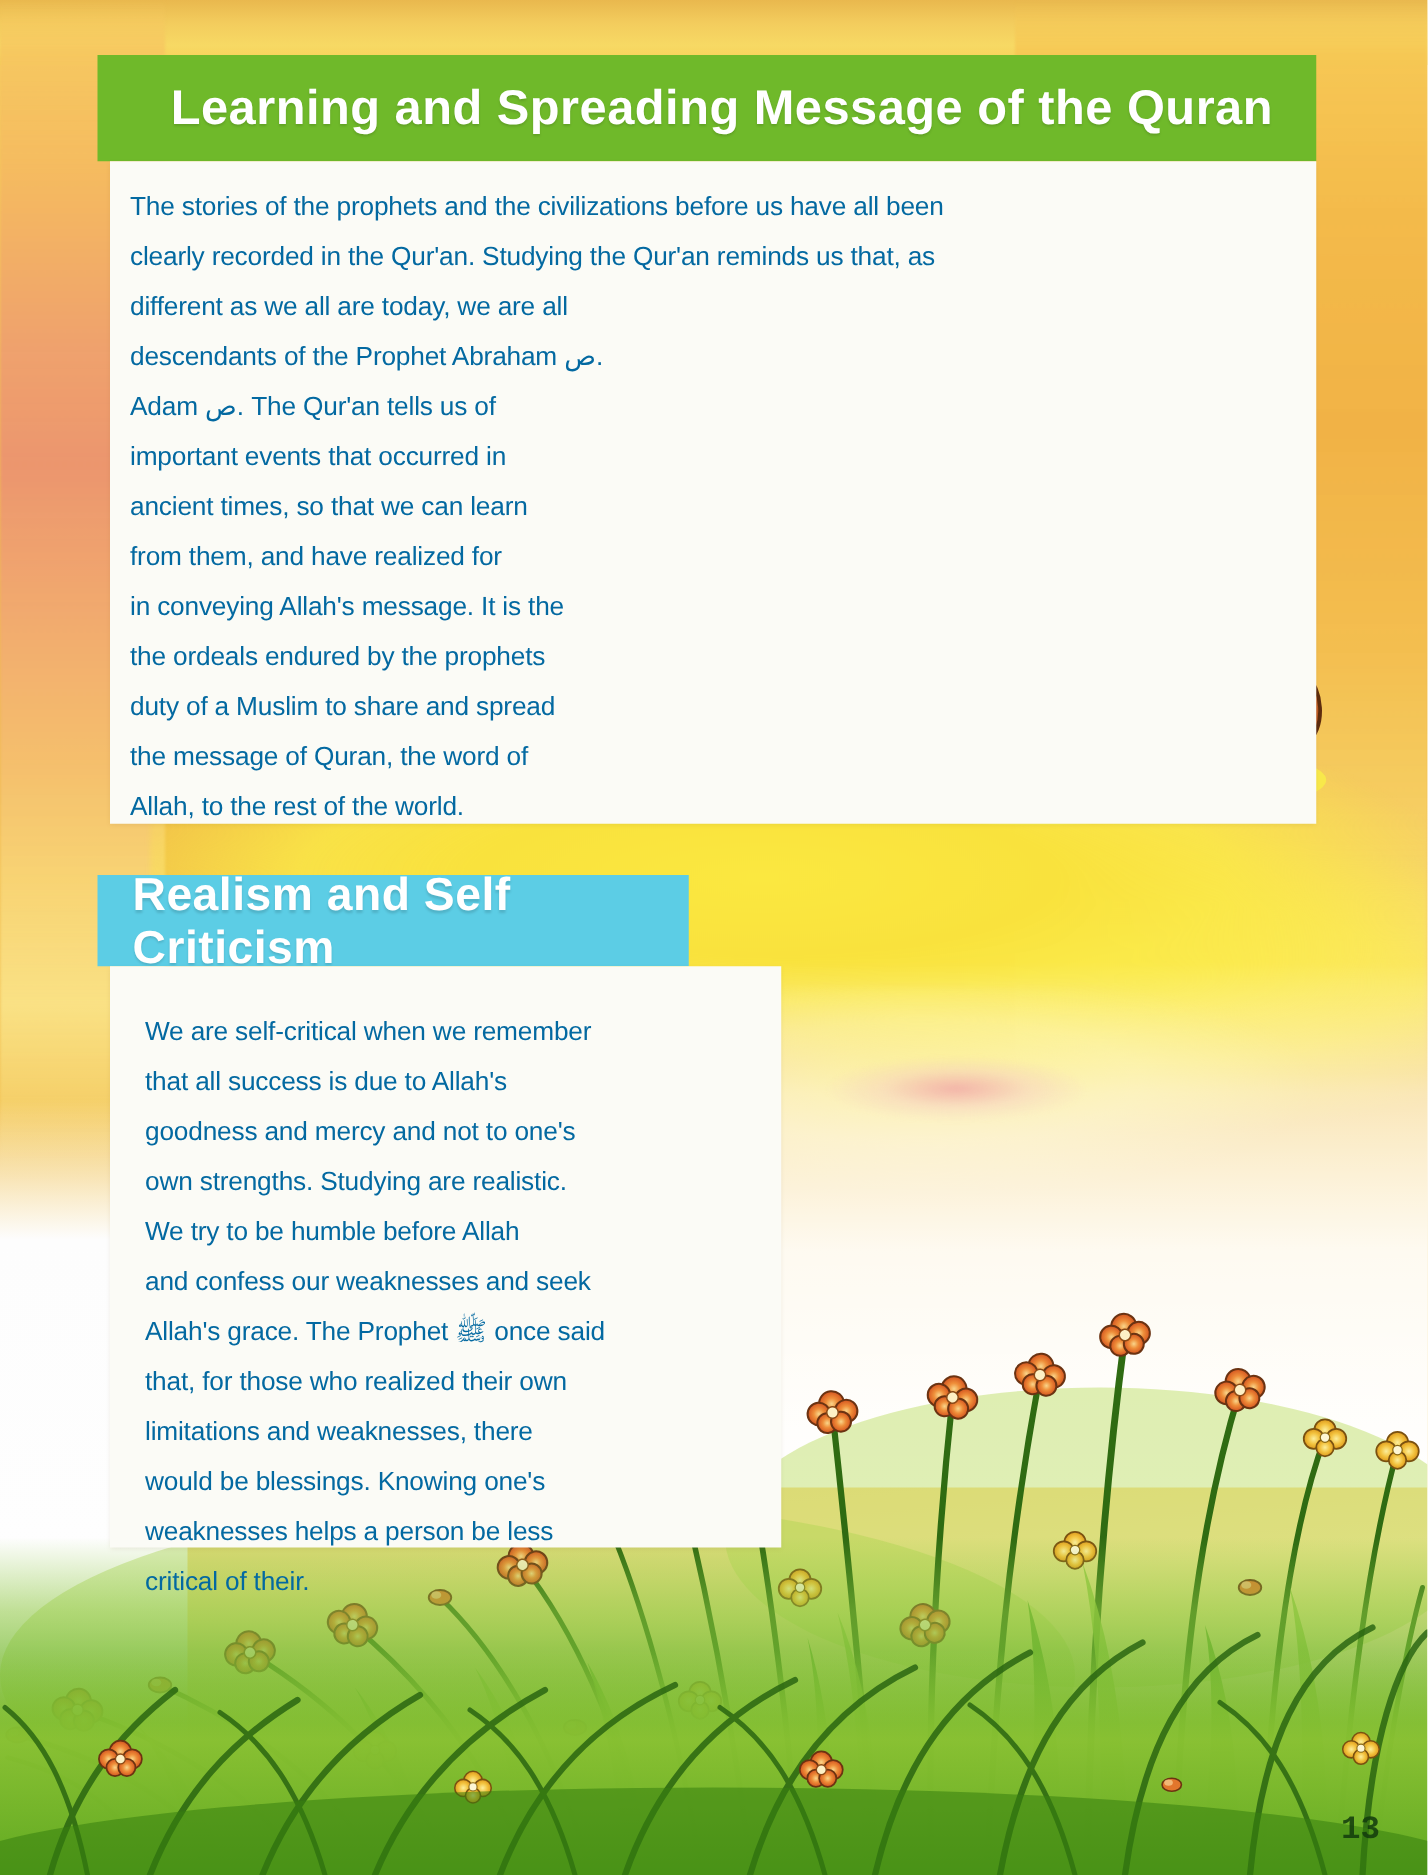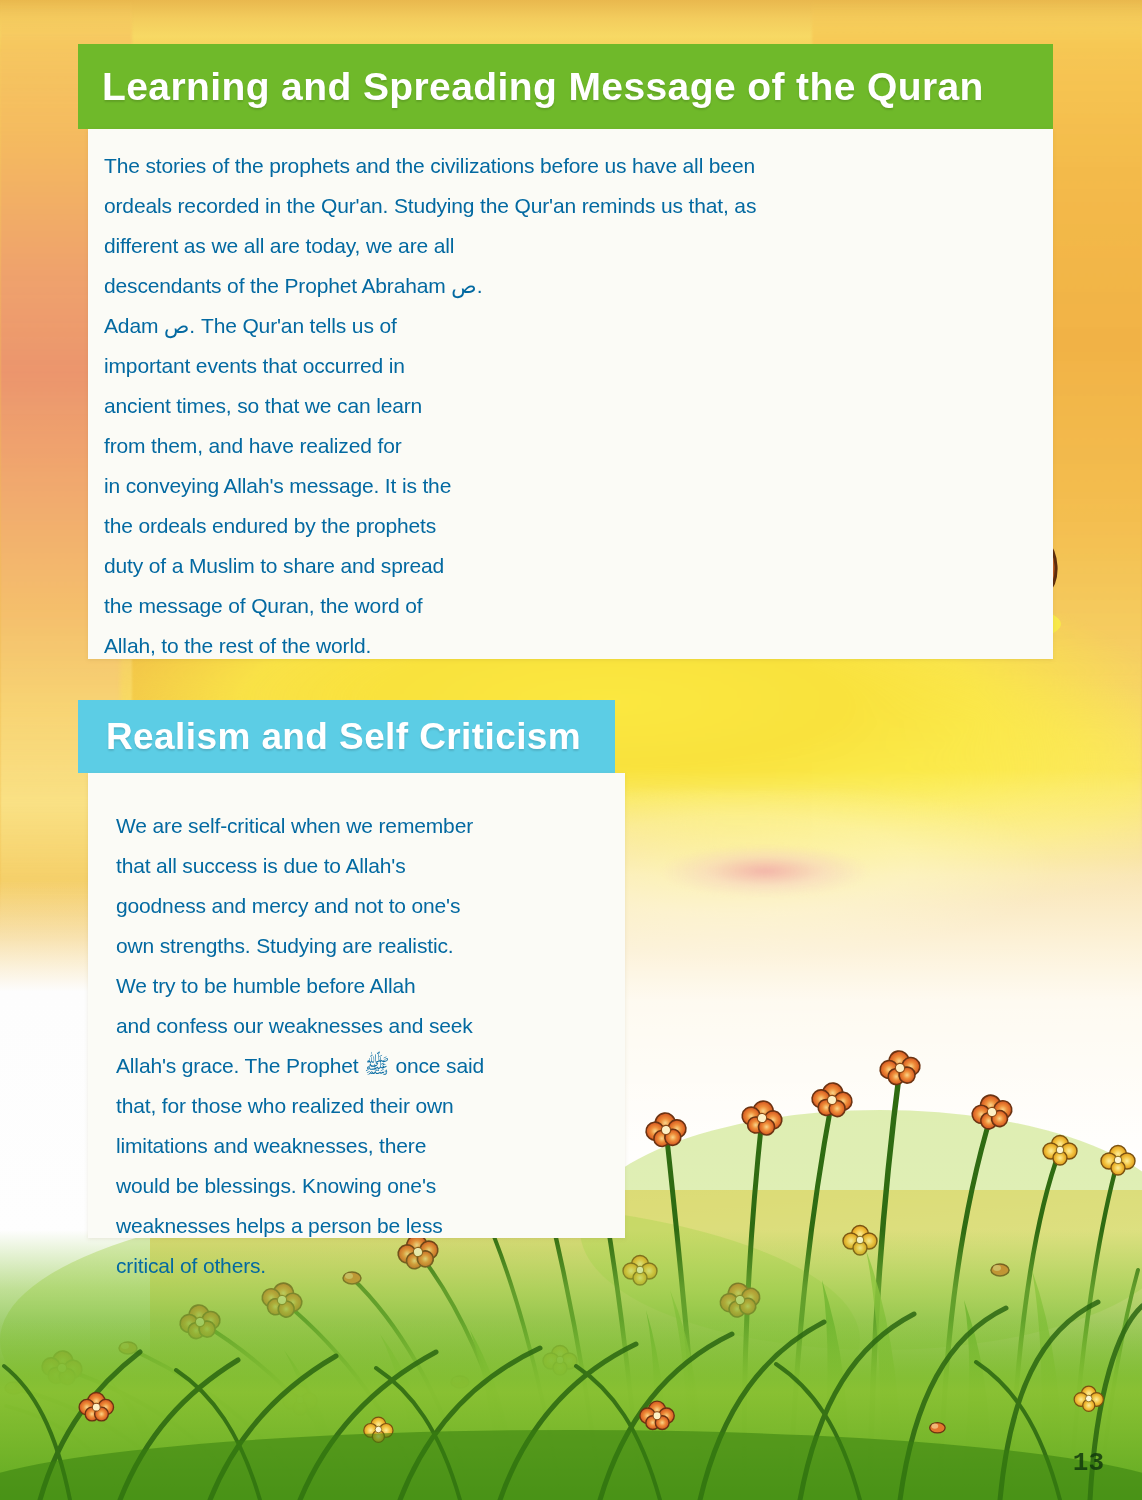--- a/index.html
+++ b/index.html
@@ -72,28 +72,28 @@
   }
   .bg-pink-wisp{
     position:absolute;left:660px;top:836px;width:210px;height:70px;
     background:radial-gradient(ellipse 105px 26px at 50% 50%, rgba(240,160,165,.75) 0%, rgba(244,190,195,.35) 55%, rgba(255,255,255,0) 100%);
     filter:blur(2px);
   }
 
   
   .banner{
     position:absolute;color:#ffffff;font-weight:bold;
-    letter-spacing:.4px;display:flex;align-items:center;
+    letter-spacing:.4px;display:flex;align-items:center;justify-content:center;
   }
   .banner-green{
     left:78px;top:44px;width:975px;height:85px;background:#6fb92a;
     font-size:39px;padding-left:24px;box-sizing:border-box;
   }
   .banner-cyan{
-    left:78px;top:700px;width:537px;height:73px;background:#5ccde5;
+    left:78px;top:700px;width:473px;height:73px;background:#5ccde5;
     font-size:37px;padding-left:28px;box-sizing:border-box;
   }
   .banner span{ text-shadow:0 2px 2px rgba(0,0,0,.13); }
 
   
   .textbox{
     position:absolute;background:#fbfbf6;
     box-shadow:0 1px 4px rgba(120,100,40,.13);
   }
   .tb1{ left:88px;top:129px;width:965px;height:530px; }
@@ -385,21 +385,21 @@
     </svg>
   </div>
 
   <div class="banner banner-green">
     <span>Learning and Spreading Message of the Quran</span>
   </div>
 
   <div class="textbox tb1"></div>
   <div class="para para1">
     <span>The stories of the prophets and the civilizations before us have all been</span><br>
-    <span>ordeals recorded in the Qur'an. Studying the Qur'an reminds us that, as</span><br>
+    <span>clearly recorded in the Qur'an. Studying the Qur'an reminds us that, as</span><br>
     <span class="narrow">different as we all are today, we are all</span>
     <span class="narrow">descendants of the Prophet Abraham ص.</span>
     <span class="narrow">Adam ص. The Qur'an tells us of</span>
     <span class="narrow">important events that occurred in</span>
     <span class="narrow">ancient times, so that we can learn</span>
     <span class="narrow">from them, and have realized for</span>
     <span class="narrow">in conveying Allah's message. It is the</span>
     <span class="narrow">the ordeals endured by the prophets</span>
     <span class="narrow">duty of a Muslim to share and spread</span>
     <span class="narrow">the message of Quran, the word of</span>
@@ -416,18 +416,18 @@
     <span>that all success is due to Allah's</span><br>
     <span>goodness and mercy and not to one's</span><br>
     <span>own strengths. Studying are realistic.</span><br>
     <span>We try to be humble before Allah</span><br>
     <span>and confess our weaknesses and seek</span><br>
     <span>Allah's grace. The Prophet ﷺ once said</span><br>
     <span>that, for those who realized their own</span><br>
     <span>limitations and weaknesses, there</span><br>
     <span>would be blessings. Knowing one's</span><br>
     <span>weaknesses helps a person be less</span><br>
-    <span>critical of others.</span>
+    <span>critical of their.</span>
   </div>
 
   <div class="pagenum">13</div>
 
 </div>
 
 </body></html>

